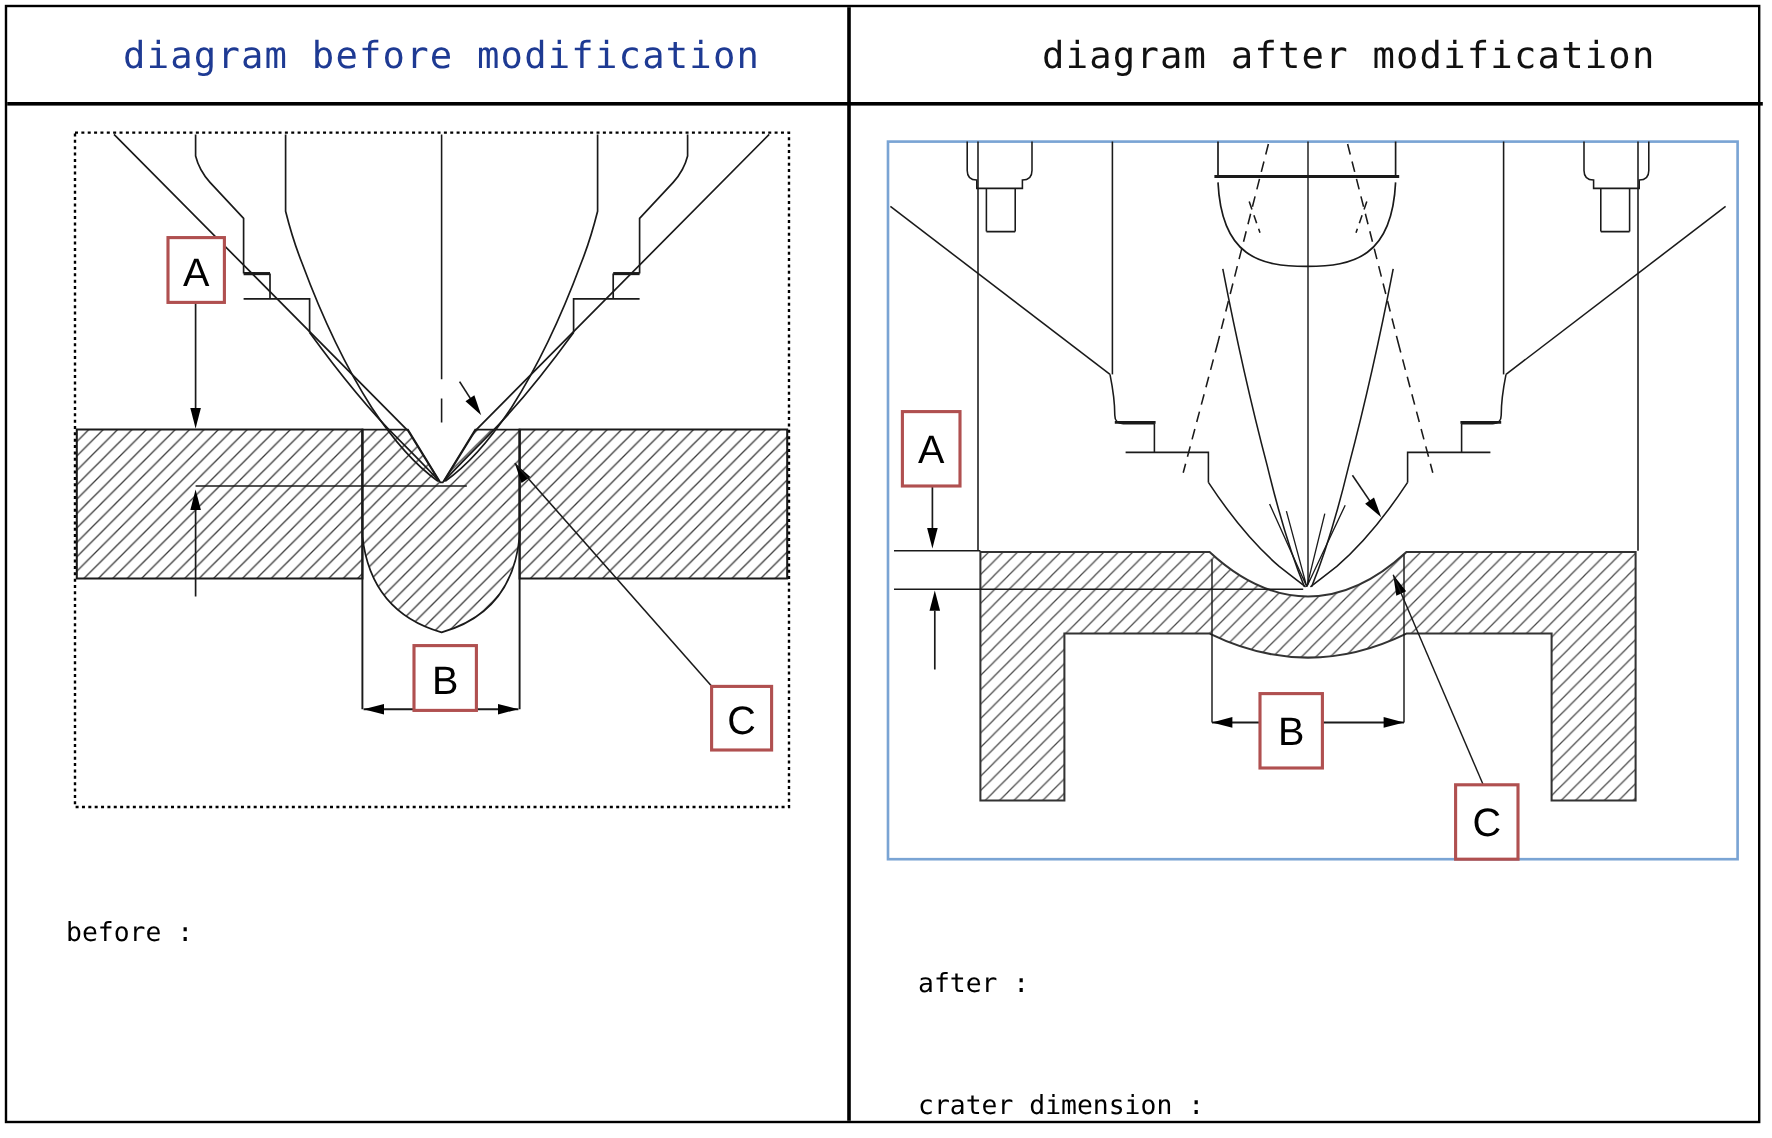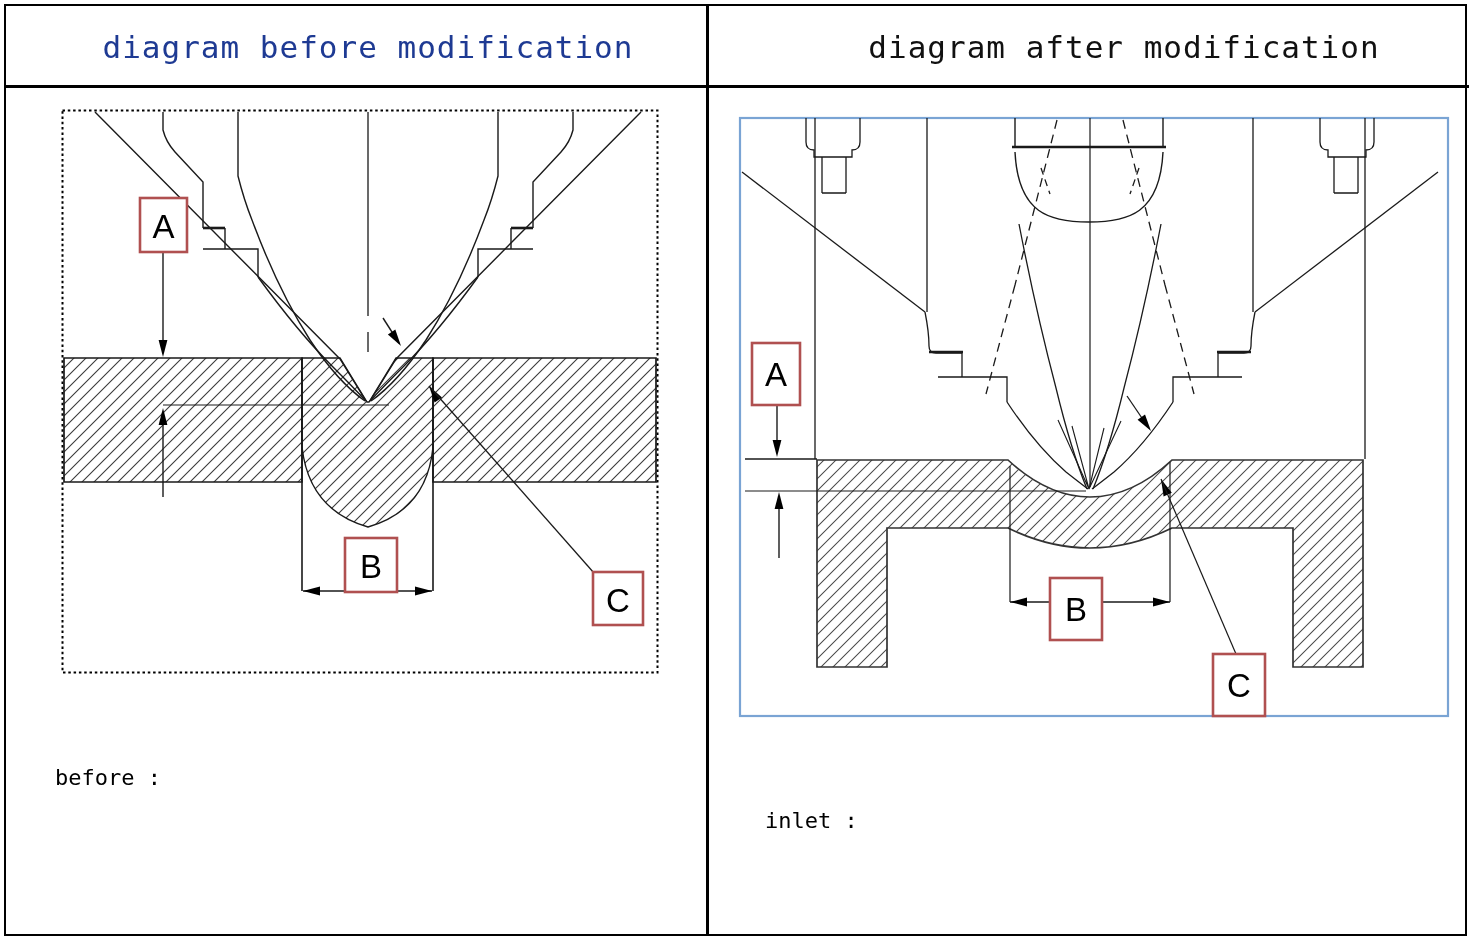--- a/index.html
+++ b/index.html
@@ -154,17 +154,18 @@
 <div class="notes notes-before">
   <span class="ln mono">before :</span>
   
   
   
   
   
 </div>
 
 <div class="notes notes-after">
-  <span class="ln mono">inlet :</span>
+  <span class="ln mono">after :</span>
+  <span class="ln mono">crater dimension :</span>
   
   
   
 </div>
 
 </body></html>

